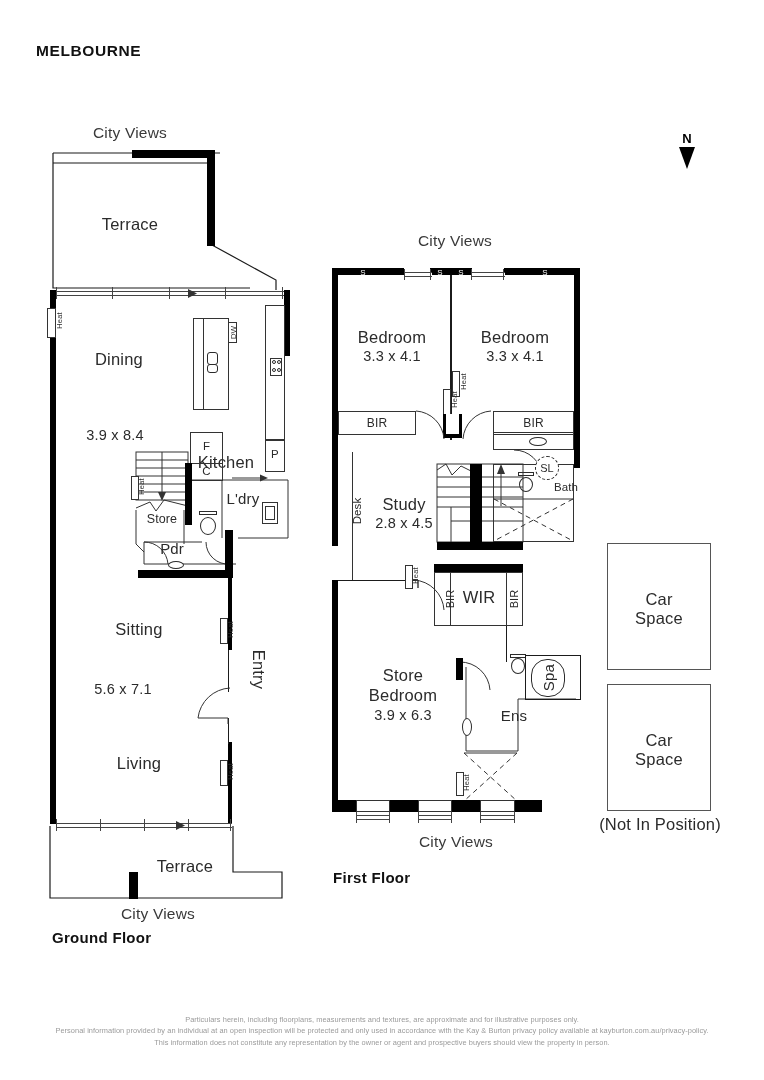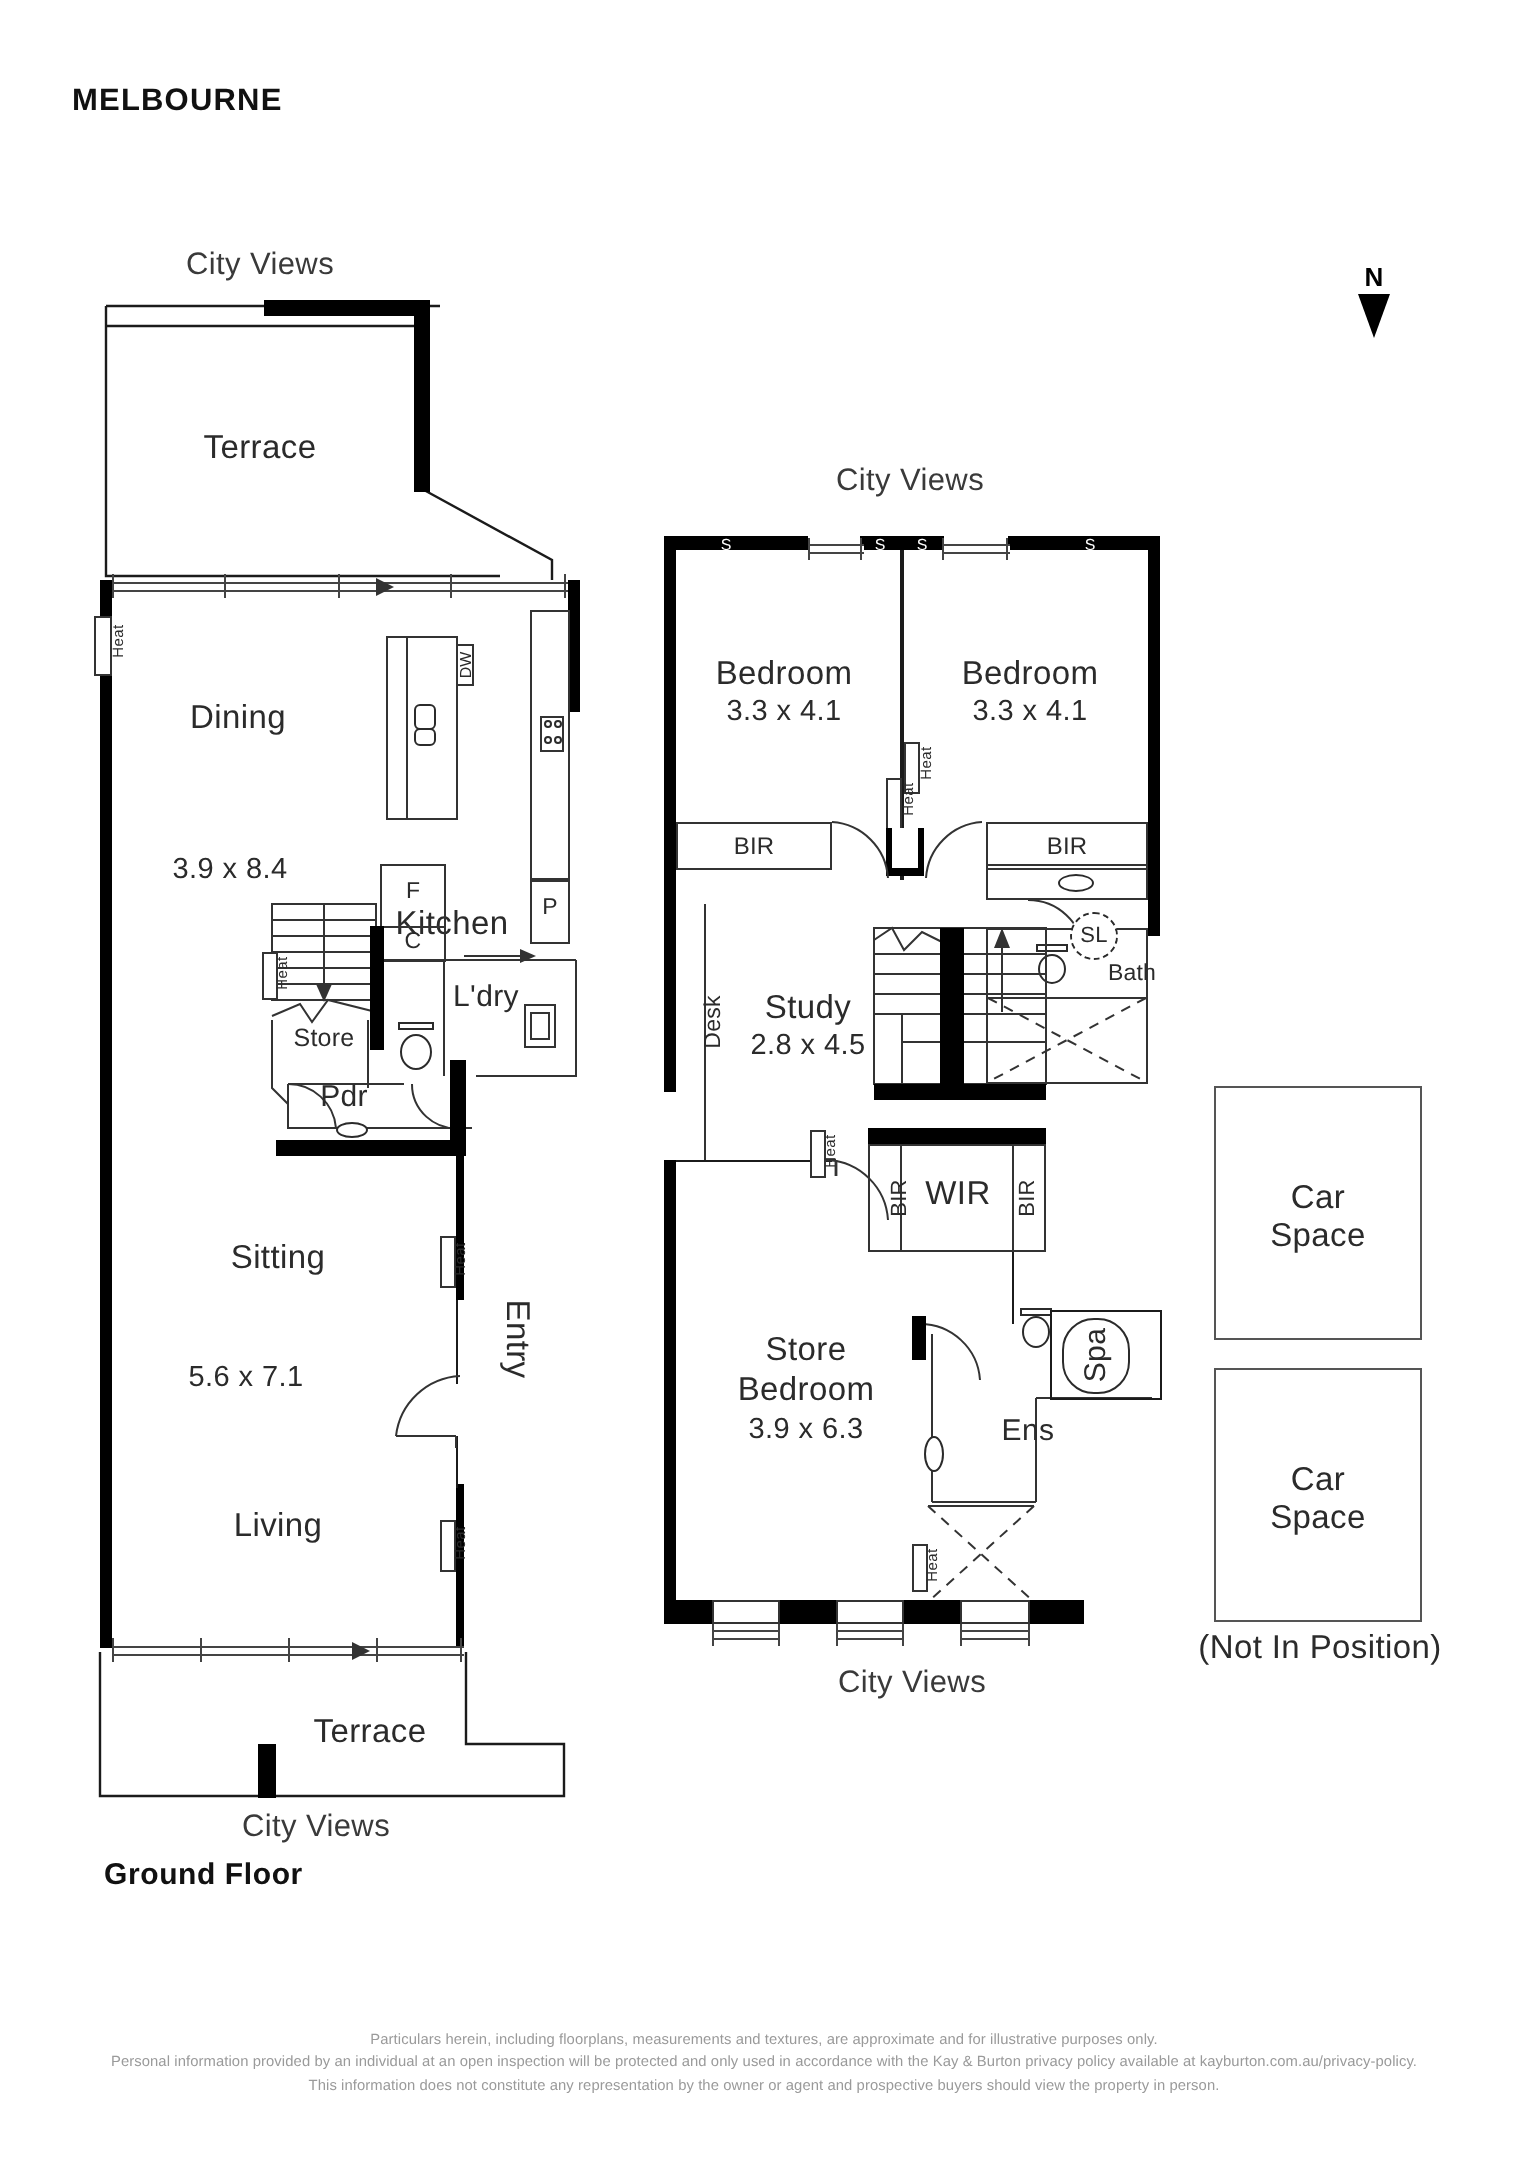--- a/index.html
+++ b/index.html
@@ -399,20 +399,21 @@
   <div class="abs win-h" style="left:418px;top:815px;width:34px;"></div>
   <div class="abs win-h" style="left:480px;top:815px;width:35px;"></div>
   <div class="abs tick" style="left:356px;top:812px;width:1.3px;height:11px;"></div>
   <div class="abs tick" style="left:389px;top:812px;width:1.3px;height:11px;"></div>
   <div class="abs tick" style="left:418px;top:812px;width:1.3px;height:11px;"></div>
   <div class="abs tick" style="left:451px;top:812px;width:1.3px;height:11px;"></div>
   <div class="abs tick" style="left:480px;top:812px;width:1.3px;height:11px;"></div>
   <div class="abs tick" style="left:514px;top:812px;width:1.3px;height:11px;"></div>
 
   <div class="abs cityviews" style="left:366px;top:833px;width:180px;">City Views</div>
+  <div class="abs floorlabel" style="left:333px;top:869px;width:200px;">First Floor</div>
 </div>
 
 <div class="abs" style="left:0;top:0;width:764px;height:900px;">
   <div class="abs carspace" style="left:607px;top:543px;width:104px;height:127px;"></div>
   <div class="abs room" style="left:607px;top:590px;width:104px;">Car</div>
   <div class="abs room" style="left:607px;top:609px;width:104px;">Space</div>
 
   <div class="abs carspace" style="left:607px;top:684px;width:104px;height:127px;"></div>
   <div class="abs room" style="left:607px;top:731px;width:104px;">Car</div>
   <div class="abs room" style="left:607px;top:750px;width:104px;">Space</div>

